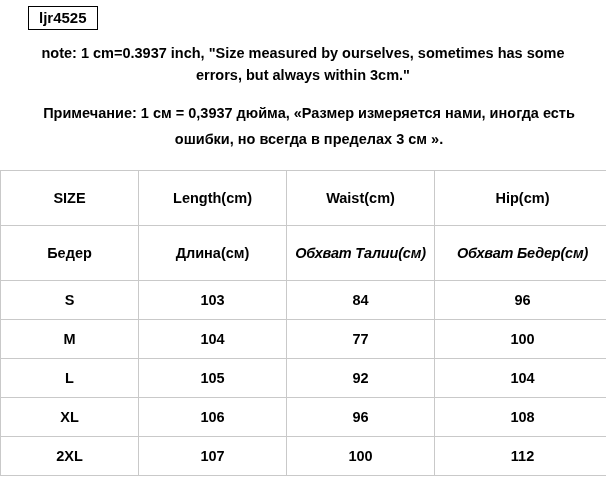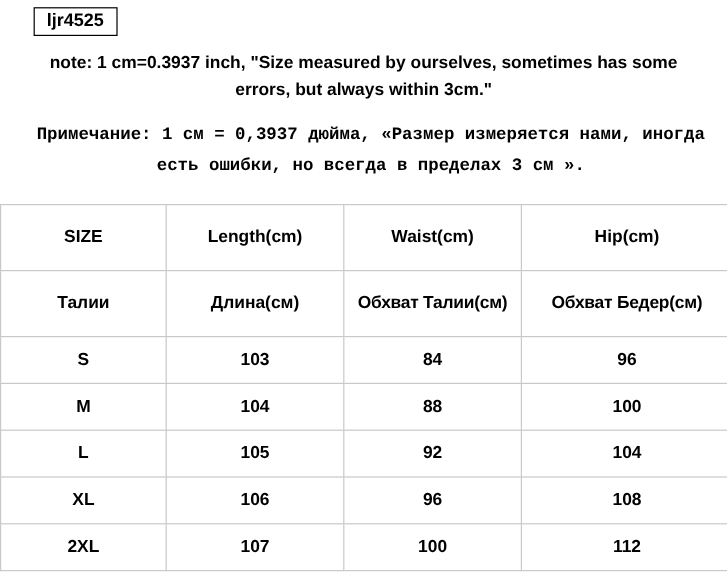--- a/index.html
+++ b/index.html
@@ -45,21 +45,20 @@
     font-size: 14.5px;
     font-weight: bold;
     line-height: 22px;
     padding: 4px 40px 0 40px;
   }
   .note-ru {
     font-size: 14.5px;
     font-weight: bold;
     line-height: 26px;
     padding: 14px 14px 0 26px;
-    font-family: Liberation Mono, monospace;
   }
   
   .size-table {
     position: absolute;
     left: 0;
     top: 170px;
     width: 606px;
     border-collapse: collapse;
     table-layout: fixed;
   }
@@ -79,21 +78,21 @@
     font-size: 14.5px;
   }
   .size-table tr.data-row td {
     height: 38px;
     font-size: 14.5px;
   }
   .col-size  { width: 137px; margin-left: 12px; }
   .col-b     { width: 147px; margin-top: 10px; }
   .col-c     { width: 147px; margin-left: 38px; }
   .col-d     { width: 175px; }
-  .ru-tight { letter-spacing: -0.2px; }
+  .ru-tight { letter-spacing: -0.2px; font-style: italic; }
 </style>
 </head>
 <body>
 
 <div class="page">
 
   <div class="code-box">ljr4525</div>
 
   <div class="notes">
     <div class="note-en">note: 1 cm=0.3937 inch, "Size measured by ourselves, sometimes has some errors, but always within 3cm."</div>
@@ -102,35 +101,35 @@
 
   <table class="size-table">
     <tbody>
       <tr class="header-en">
         <td class="col-size">SIZE</td>
         <td class="col-b">Length(cm)</td>
         <td class="col-c">Waist(cm)</td>
         <td class="col-d">Hip(cm)</td>
       </tr>
       <tr class="header-ru">
-        <td class="col-size">Талии</td>
+        <td class="col-size">Бедер</td>
         <td class="col-b">Длина(см)</td>
         <td class="col-c ru-tight">Обхват Талии(см)</td>
         <td class="col-d ru-tight">Обхват Бедер(см)</td>
       </tr>
       <tr class="data-row">
         <td class="col-size">S</td>
         <td class="col-b">103</td>
         <td class="col-c">84</td>
         <td class="col-d">96</td>
       </tr>
       <tr class="data-row">
         <td class="col-size">M</td>
         <td class="col-b">104</td>
-        <td class="col-c">88</td>
+        <td class="col-c">77</td>
         <td class="col-d">100</td>
       </tr>
       <tr class="data-row">
         <td class="col-size">L</td>
         <td class="col-b">105</td>
         <td class="col-c">92</td>
         <td class="col-d">104</td>
       </tr>
       <tr class="data-row">
         <td class="col-size">XL</td>

